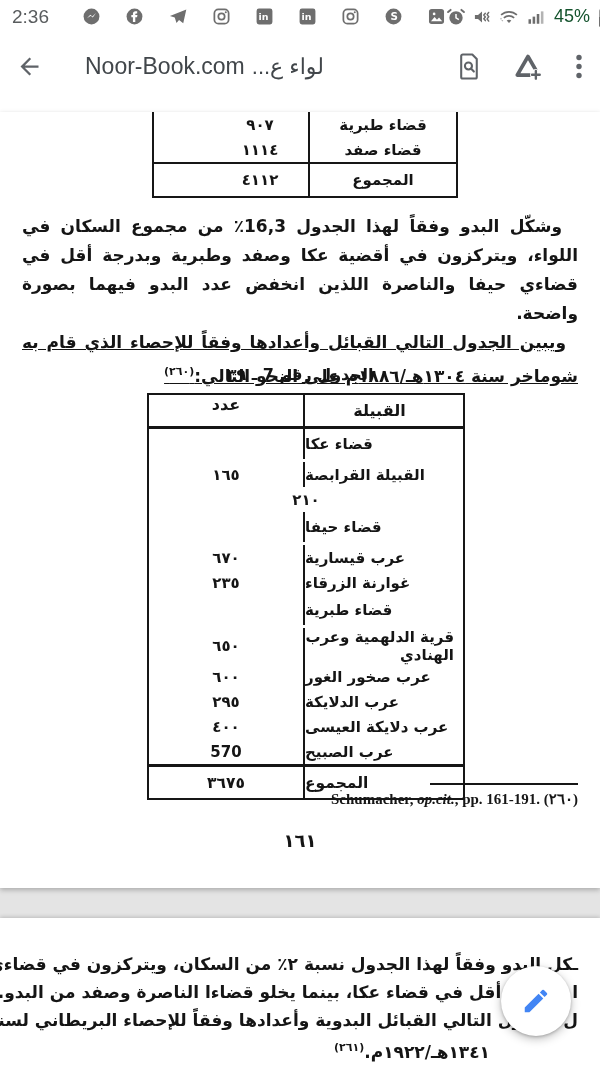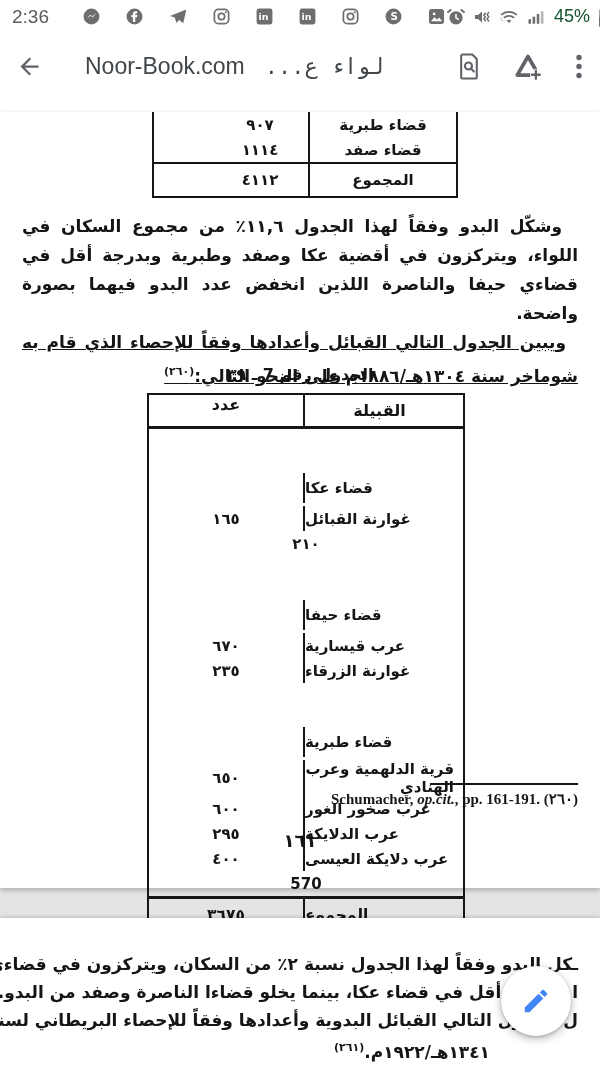--- a/index.html
+++ b/index.html
@@ -17,22 +17,22 @@
   .sb-left{display:flex;align-items:center;gap:24px;}
   .sb-right{margin-left:auto;display:flex;align-items:center;gap:6px;padding-right:2px;}
   .sb-pct{font-size:18px;color:#14532d;margin:0 2px;font-family:"Liberation Sans",sans-serif;}
   .sb-ic{display:block;}
   
   .toolbar{
     position:absolute;top:33px;left:0;right:0;height:67px;background:#fff;
     display:flex;align-items:center;padding:0 16px;box-sizing:border-box;
   }
   .tb-back{margin-right:42px;display:flex;align-items:center;background:none;border:none;padding:0;cursor:pointer;}
-  .tb-title{font-size:23px;color:#41464a;display:flex;align-items:baseline;gap:20px;font-family:"Liberation Sans","DejaVu Sans",sans-serif;white-space:nowrap;}
-  .tb-title .ar{direction:rtl;unicode-bidi:isolate;font-family:Liberation Mono, monospace;font-size:22px;}
+  .tb-title{font-size:23px;color:#41464a;display:flex;align-items:baseline;gap:7px;font-family:"Liberation Sans","DejaVu Sans",sans-serif;white-space:nowrap;}
+  .tb-title .ar{direction:rtl;unicode-bidi:isolate;font-family:Liberation Sans, sans-serif;font-size:22px;}
   .tb-actions{margin-left:auto;display:flex;align-items:center;gap:32px;}
   .tb-btn{background:none;border:none;padding:0;display:flex;align-items:center;cursor:pointer;}
   
   .viewer{position:absolute;top:100px;left:0;width:600px;height:967px;background:#e4e4e4;}
   .pre-strip{position:absolute;top:0;left:0;right:0;height:12px;background:#fff;border-bottom:1px solid #cfcfcf;}
   .page{position:absolute;left:0;width:600px;background:#fff;color:#151515;}
   .page1{top:12px;height:776px;box-shadow:0 2px 5px rgba(0,0,0,.25);}
   .page2{top:818px;height:149px;box-shadow:0 -1px 4px rgba(0,0,0,.18);overflow:hidden;}
   .doc{font-weight:bold;color:#151515;}
   
@@ -52,21 +52,21 @@
   sup{font-size:11px;}
   .caption{position:absolute;top:253px;left:0;width:100%;text-align:center;font-size:16px;}
   
   .main-table{
     position:absolute;left:147px;top:281px;width:318px;box-sizing:border-box;
     border:2px solid #161616;direction:rtl;font-size:15px;
   }
   .mt-hdr{display:flex;height:31px;border-bottom:3px solid #161616;font-size:16px;}
   .mt-hdr .mt-label{align-items:center;}
   .mt-row{display:flex;min-height:25px;align-items:center;}
-  .mt-row.section{min-height:33px;align-items:flex-end;padding-bottom:3px;box-sizing:border-box;margin-top:44px;}
+  .mt-row.section{min-height:33px;align-items:flex-end;padding-bottom:3px;box-sizing:border-box;}
   .mt-label{width:160px;box-sizing:border-box;border-left:2px solid #161616;align-self:stretch;
     display:flex;align-items:center;justify-content:flex-end;padding-left:0;padding-right:9px;}
   .mt-hdr .mt-label{justify-content:center;}
   .mt-val{flex:1;text-align:center;}
   .mt-total{display:flex;height:31px;border-top:3px solid #161616;align-items:center;font-size:15.5px;}
   
   .fn-rule{position:absolute;left:430px;top:671px;width:148px;height:2px;background:#161616;}
   .footnote{position:absolute;right:22px;top:678px;direction:ltr;font-family:"Liberation Serif",serif;
     font-size:15px;font-weight:bold;color:#161616;white-space:nowrap;}
   .page-num{position:absolute;top:718px;left:0;width:100%;text-align:center;font-size:18px;letter-spacing:3px;}
@@ -207,37 +207,37 @@
         <div class="tt-label">قضاء صفد</div>
         <div class="tt-val">١١١٤</div>
       </div>
       <div class="tt-row tt-total">
         <div class="tt-label">المجموع</div>
         <div class="tt-val">٤١١٢</div>
       </div>
     </div>
 
     <div class="doc-text">
-      <p class="p1">وشكّل البدو وفقاً لهذا الجدول ١١,٦٪ من مجموع السكان في اللواء، ويتركزون في أقضية عكا وصفد وطبرية وبدرجة أقل في قضاءي حيفا والناصرة اللذين انخفض عدد البدو فيهما بصورة واضحة.</p>
+      <p class="p1">وشكّل البدو وفقاً لهذا الجدول 16,3٪ من مجموع السكان في اللواء، ويتركزون في أقضية عكا وصفد وطبرية وبدرجة أقل في قضاءي حيفا والناصرة اللذين انخفض عدد البدو فيهما بصورة واضحة.</p>
       <p class="p2"><span>ويبين الجدول التالي القبائل وأعدادها وفقاً للإحصاء الذي قام به شوماخر سنة ١٣٠٤هـ/١٨٨٦م على النحو التالي:</span><sup>(٢٦٠)</sup></p>
     </div>
 
     <div class="caption">الجدول رقم 7 ـ ٣٩</div>
 
     <div class="main-table">
       <div class="mt-hdr">
         <div class="mt-label">القبيلة</div>
         <div class="mt-val">عدد</div>
       </div>
       <div class="mt-row section">
           <div class="mt-label">قضاء عكا</div>
           <div class="mt-val"></div>
         </div>
       <div class="mt-row">
-          <div class="mt-label">غوارنة القبائل</div>
+          <div class="mt-label">القبيلة القرابصة</div>
           <div class="mt-val">١٦٥</div>
         </div>
       <div class="mt-row">
           <div class="mt-val">٢١٠</div>
         </div>
       <div class="mt-row section">
           <div class="mt-label">قضاء حيفا</div>
           <div class="mt-val"></div>
         </div>
       <div class="mt-row">
@@ -262,20 +262,21 @@
         </div>
       <div class="mt-row">
           <div class="mt-label">عرب الدلايكة</div>
           <div class="mt-val">٢٩٥</div>
         </div>
       <div class="mt-row">
           <div class="mt-label">عرب دلايكة العيسى</div>
           <div class="mt-val">٤٠٠</div>
         </div>
       <div class="mt-row">
+          <div class="mt-label">عرب الصبيح</div>
           <div class="mt-val">570</div>
         </div>
       <div class="mt-total">
         <div class="mt-label">المجموع</div>
         <div class="mt-val">٣٦٧٥</div>
       </div>
     </div>
 
     <div class="fn-rule"></div>
     <div class="footnote"><span>Schumacher, </span><i>op.cit.</i><span>, pp. 161-191. </span><span>(٢٦٠)</span></div>

